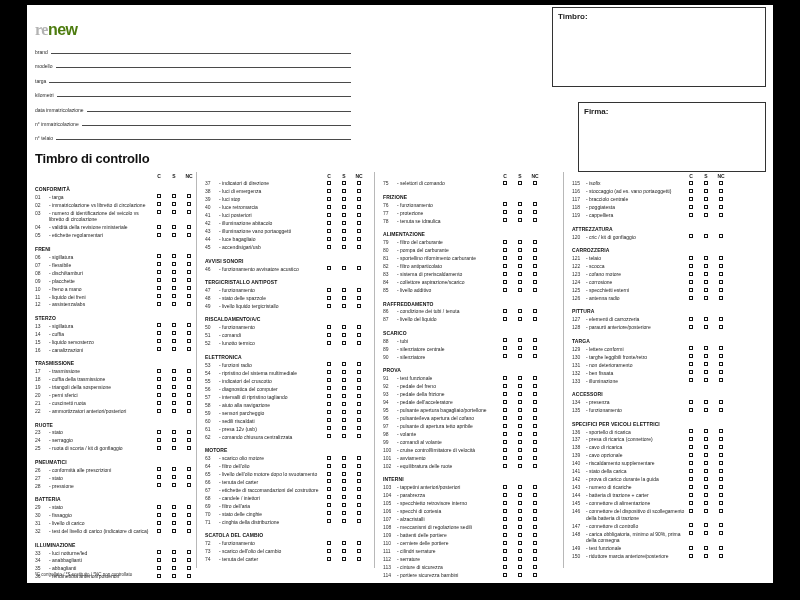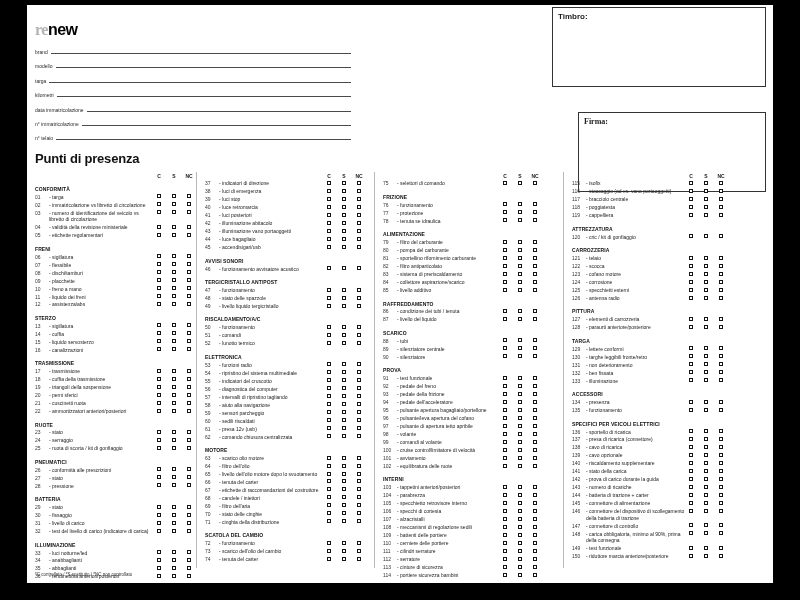--- a/index.html
+++ b/index.html
@@ -3,29 +3,29 @@
 <meta charset="utf-8">
 <style>
   * { margin:0; padding:0; box-sizing:border-box; }
   html,body { width:800px; height:600px; overflow:hidden; }
   body { background:#000; font-family:"Liberation Sans", sans-serif; color:#1c1c1c; }
   .page { position:absolute; left:27px; top:5px; width:746px; height:578px; background:#ffffff; }
 
   
   .logo { position:absolute; left:8px; top:16px; font-size:16px; font-weight:bold; letter-spacing:-0.5px; }
   .logo .re { color:#b3b3b3;font-family:Liberation Serif, serif; }
-  .logo .new { color:#000000; }
+  .logo .new { color:#4d7c0f; }
 
   .form-fields { position:absolute; left:8px; top:43px; width:316px; }
   .field-row { display:flex; align-items:baseline; height:14.4px; }
   .field-label { font-size:5px; color:#2a2a2a; white-space:nowrap; }
   .field-line { flex:1; border-bottom:1px solid #4a4a4a; height:6px; margin-left:3px; }
 
   .stamp-box { position:absolute; left:525px; top:2px; width:214px; height:80px; border:1.5px solid #333; }
-  .sign-box  { position:absolute; left:551px; top:107px; width:188px; height:80px; border:1.5px solid #333;font-family:Liberation Serif, serif; }
+  .sign-box  { position:absolute; left:551px; top:97px; width:188px; height:70px; border:1.5px solid #333; }
   .box-label { font-size:8px; font-weight:bold; padding:4px 0 0 5px; display:block; }
 
   .page-title { position:absolute; left:8px; top:146px; font-size:13px; font-weight:bold; letter-spacing:-0.2px; color:#111; }
 
   
   .checklist { position:absolute; left:0; top:167px; width:746px; height:396px; display:flex; font-size:5px; line-height:1.28; }
   .col { height:100%; }
   .col:nth-child(1) { width:169px; padding-left:8px;  padding-right:5px;  }
   .col:nth-child(2) { width:178px; padding-left:8px;  padding-right:13px; }
   .col:nth-child(3) { width:189px; padding-left:8px;  padding-right:26px; }
@@ -83,21 +83,21 @@
       </div>
     </div>
 
   <div class="stamp-box">
     <span class="box-label">Timbro:</span>
   </div>
   <div class="sign-box">
     <span class="box-label">Firma:</span>
   </div>
 
-  <h1 class="page-title">Punti di presenza</h1>
+  <h1 class="page-title">Timbro di controllo</h1>
 
   <div class="checklist" id="checklist">
       <div class="col">
         <div class="row head-row">
           <span class="num"></span>
           <span class="label"></span>
           <span class="boxes">
             <span class="chead">C</span>
             <span class="chead">S</span>
             <span class="chead">NC</span>

